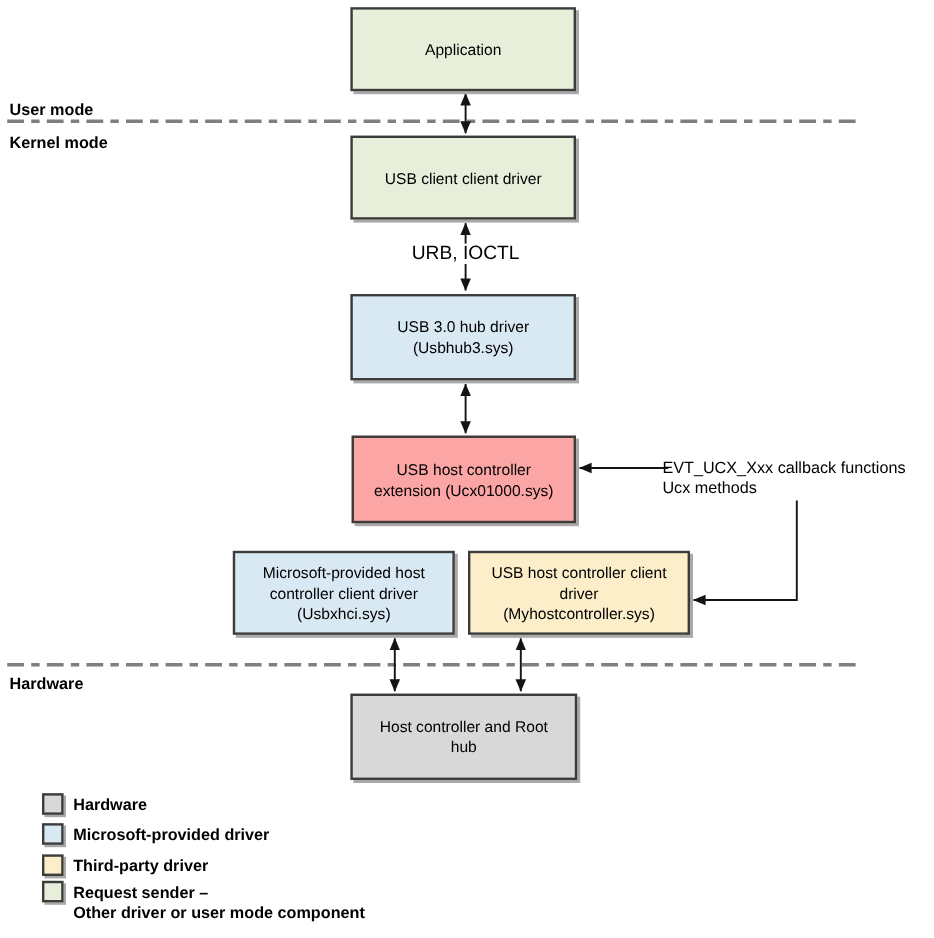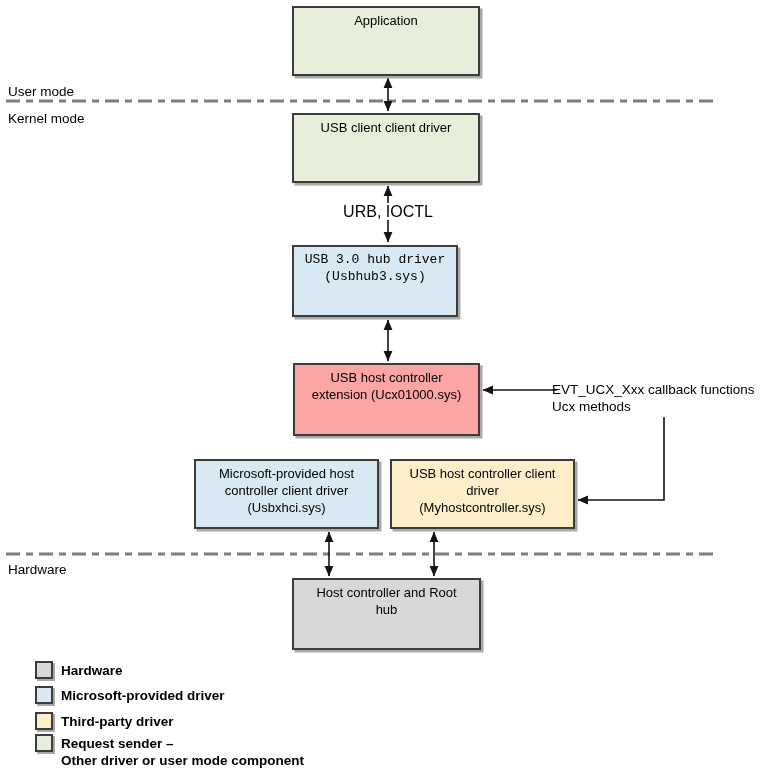--- a/index.html
+++ b/index.html
@@ -7,27 +7,27 @@
     position:relative; width:778px; height:782px; background:#ffffff;
     font-family:"Liberation Sans", sans-serif; color:#000; overflow:hidden;
   }
   svg.overlay { position:absolute; left:0; top:0; z-index:1; }
   .sep   { stroke:#7f7f7f; stroke-width:3; stroke-dasharray:14 6 7 6; }
   .arrow { stroke:#141414; stroke-width:1.6; fill:none; }
 
   .box {
     position:absolute; box-sizing:border-box; z-index:2;
     border:2px solid #3c3c3c; box-shadow:2.5px 2.5px 0 #a9a9a9;
-    display:flex; align-items:flex-start; justify-content:center;
+    display:flex; align-items:center; justify-content:center;
     text-align:center; font-size:13px; line-height:17px;
     white-space:pre-line; padding:4px;
   }
 
   .mode-label {
-    position:absolute; z-index:3; font-size:13.5px; font-weight:normal; line-height:15px;
+    position:absolute; z-index:3; font-size:13.5px; font-weight:bold; line-height:15px;
   }
   .flow-label {
     position:absolute; z-index:3; font-size:16px; line-height:15px;
     background:#ffffff; text-align:center; padding:1px 0;
   }
   .note {
     position:absolute; z-index:3; font-size:13.5px; line-height:17px;
     text-align:left; white-space:pre-line;
   }
 
@@ -66,21 +66,21 @@
   </svg>
 
   <div class="box" style="left: 292px; top: 6px; width: 188px; height: 70px; background-color: rgb(231, 239, 218);">
     <span>Application</span>
   </div>
 
   <div class="box" style="left: 292px; top: 113px; width: 188px; height: 70px; background-color: rgb(231, 239, 218);">
     <span>USB client client driver</span>
   </div>
 
-  <div class="box" style="left: 292px; top: 245px; width: 166px; height: 72px; background-color: rgb(217, 233, 243); font-family: Liberation Mono, monospace;">
+  <div class="box" style="left: 292px; top: 245px; width: 188px; height: 72px; background-color: rgb(217, 233, 243);">
     <span>USB 3.0 hub driver
 (Usbhub3.sys)</span>
   </div>
 
   <div class="box" style="left: 293px; top: 363px; width: 187px; height: 73px; background-color: #fca5a5;">
     <span>USB host controller
 extension (Ucx01000.sys)</span>
   </div>
 
   <div class="box" style="left: 180px; top: 459px; width: 185px; height: 70px; background-color: rgb(217, 233, 243); margin-left: 14px;">

